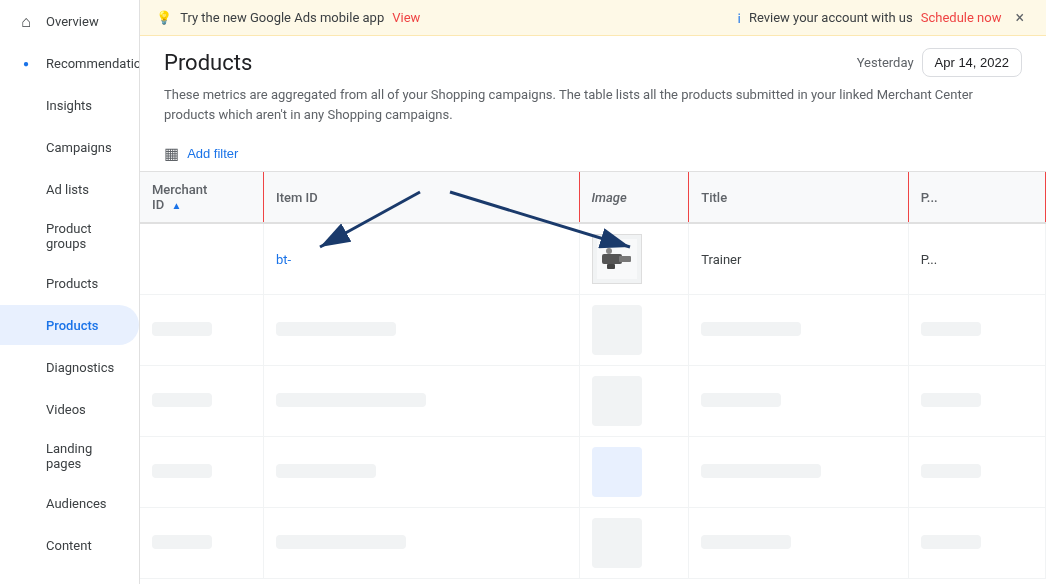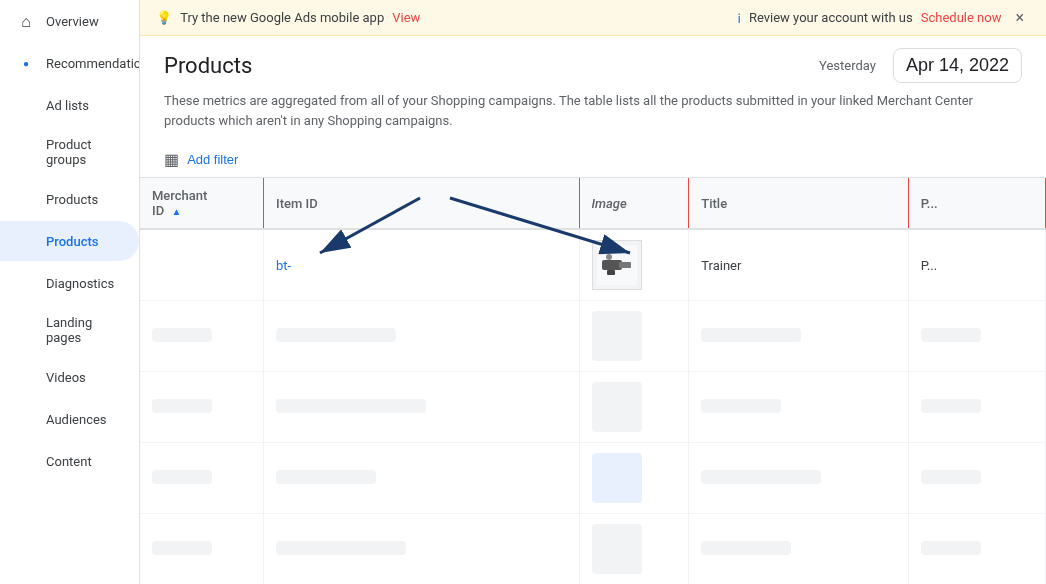--- a/index.html
+++ b/index.html
@@ -61,21 +61,21 @@
     
     #header {
       display: flex;
       align-items: center;
       justify-content: space-between;
       padding: 12px 24px 8px 24px;
     }
     #page-title { font-size: 22px; font-weight: 400; color: #202124; }
     .date-controls { display: flex; align-items: center; gap: 8px; }
     .date-label { font-size: 13px; color: #5f6368; }
-    .date-btn { background: #fff; border: 1px solid #dadce0; border-radius: 8px; padding: 6px 12px; font-size: 18px; color: #202124; cursor: pointer; margin-left: 9px; }
+    .date-btn { background: #fff; border: 1px solid #dadce0; border-radius: 8px; padding: 6px 12px; font-size: 13px; color: #202124; cursor: pointer; }
 
     
     #info-text {
       padding: 0 20px 12px 24px;
       font-size: 13px;
       color: #5f6368;
       line-height: 1.5;
     }
 
     
@@ -150,45 +150,53 @@
   <div class="sidebar-item">
     <span class="icon">⌂</span>
     <span class="label">Overview</span>
   </div>
   <div class="sidebar-item">
     <span class="icon" style="color:#1a73e8; font-size:10px;">●</span>
     <span class="label">Recommendations</span>
   </div>
   <div class="sidebar-item">
     <span class="icon"></span>
+    <span class="label">Insights</span>
+  </div>
+  <div class="sidebar-item">
+    <span class="icon"></span>
+    <span class="label">Campaigns</span>
+  </div>
+  <div class="sidebar-item">
+    <span class="icon"></span>
     <span class="label">Ad lists</span>
   </div>
   <div class="sidebar-item">
     <span class="icon"></span>
     <span class="label">Product groups</span>
   </div>
   <div class="sidebar-item">
     <span class="icon"></span>
     <span class="label">Products</span>
   </div>
   <div class="sidebar-item active">
     <span class="icon"></span>
     <span class="label">Products</span>
   </div>
   <div class="sidebar-item">
     <span class="icon"></span>
     <span class="label">Diagnostics</span>
   </div>
   <div class="sidebar-item">
     <span class="icon"></span>
+    <span class="label">Videos</span>
+  </div>
+  <div class="sidebar-item">
+    <span class="icon"></span>
     <span class="label">Landing pages</span>
-  </div>
-  <div class="sidebar-item">
-    <span class="icon"></span>
-    <span class="label">Videos</span>
   </div>
   <div class="sidebar-item">
     <span class="icon"></span>
     <span class="label">Audiences</span>
   </div>
   <div class="sidebar-item">
     <span class="icon"></span>
     <span class="label">Content</span>
   </div>
 </div>

